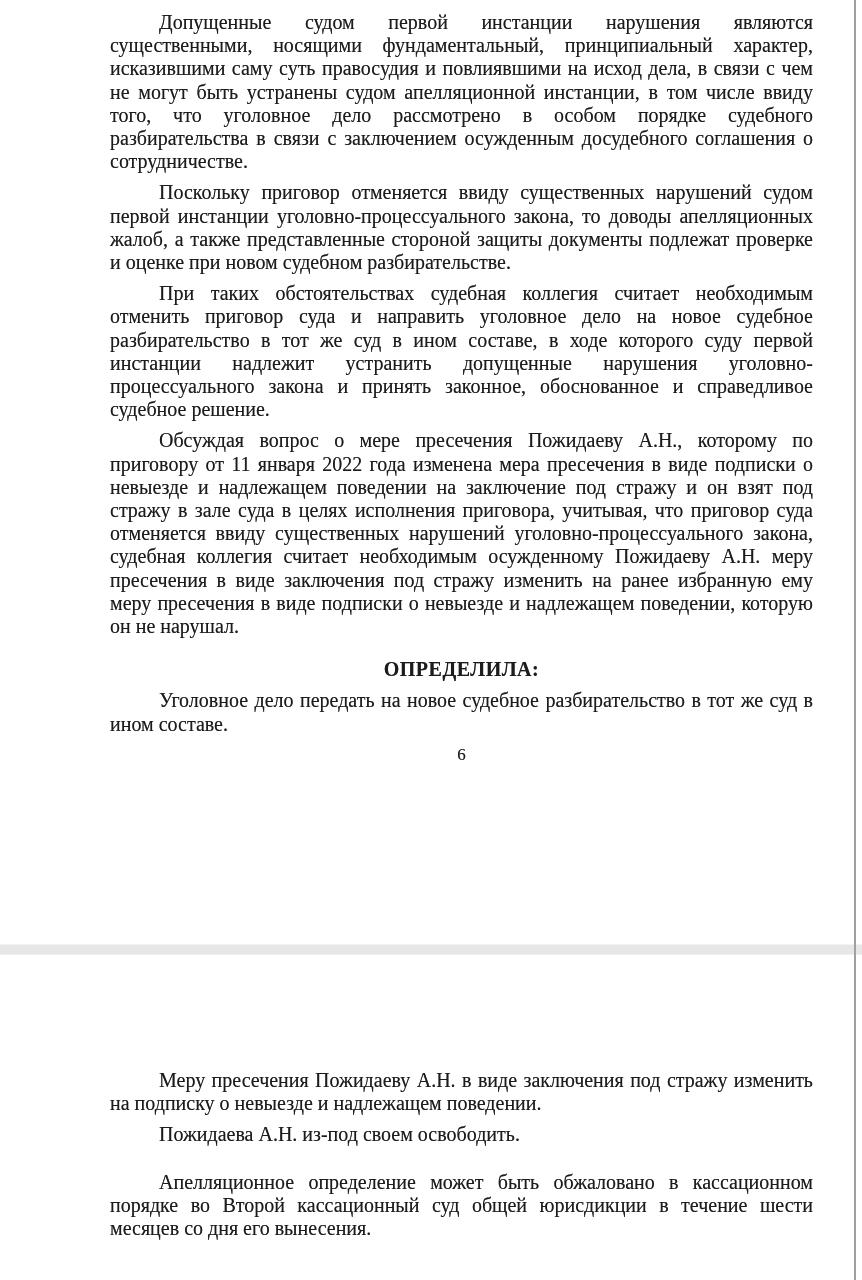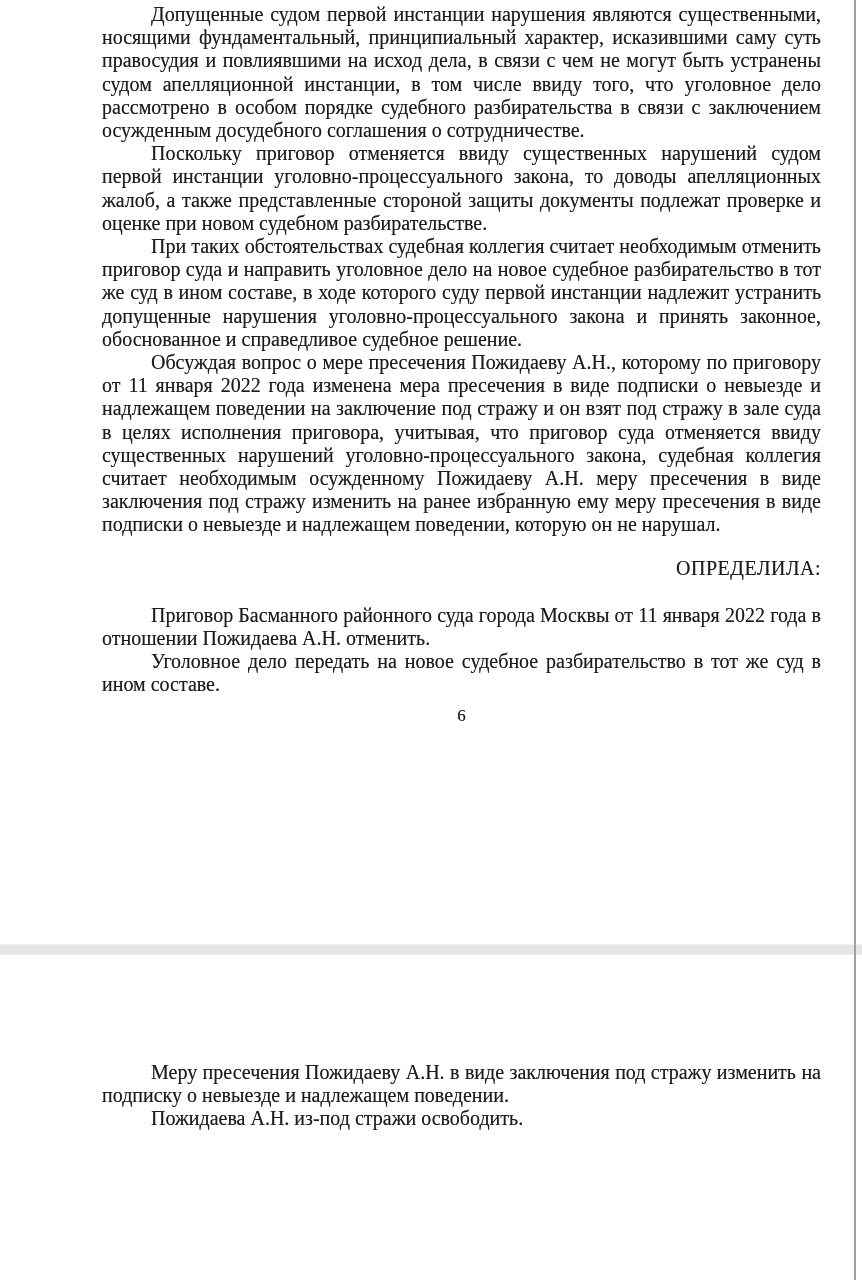--- a/index.html
+++ b/index.html
@@ -18,39 +18,39 @@
   .page-text {
     position: absolute;
     left: 102px;
     width: 719px;
     font-size: 20px;
     line-height: 23.2px;
     text-align: justify;
     text-shadow: 0 0 0.5px rgba(20,20,20,0.55);
   }
   .page-text p {
-    margin: 0;
+    margin: 8px;
     text-indent: 49px;
   }
   #page1 {
     top: 3px;
     height: 938px;
     overflow: hidden;
   }
   #page2 {
     top: 1061px;
     height: 230px;
     overflow: hidden;
   }
   p.basis-paragraph   { margin-top: 20px; }
   p.ruling-heading {
     margin-top: 20px;
-    text-align: right;
+    text-align: center;
     text-indent: 0;
-    font-weight: normal;
+    font-weight: bold;
     letter-spacing: 0.5px;
   }
   p.ruling-first      { margin-top: 24px; }
   p.page-number {
     margin-top: 9px;
     text-align: center;
     text-indent: 0;
     font-size: 17px;
     line-height: 20px;
   }
@@ -76,25 +76,25 @@
 </style>
 </head>
 <body>
 
 <div id="page1" class="page-text">
   <p>Допущенные судом первой инстанции нарушения являются существенными, носящими фундаментальный, принципиальный характер, исказившими саму суть правосудия и повлиявшими на исход дела, в связи с чем не могут быть устранены судом апелляционной инстанции, в том числе ввиду того, что уголовное дело рассмотрено в особом порядке судебного разбирательства в связи с заключением осужденным досудебного соглашения о сотрудничестве.</p>
   <p>Поскольку приговор отменяется ввиду существенных нарушений судом первой инстанции уголовно-процессуального закона, то доводы апелляционных жалоб, а также представленные стороной защиты документы подлежат проверке и оценке при новом судебном разбирательстве.</p>
   <p>При таких обстоятельствах судебная коллегия считает необходимым отменить приговор суда и направить уголовное дело на новое судебное разбирательство в тот же суд в ином составе, в ходе которого суду первой инстанции надлежит устранить допущенные нарушения уголовно-процессуального закона и принять законное, обоснованное и справедливое судебное решение.</p>
   <p>Обсуждая вопрос о мере пресечения Пожидаеву А.Н., которому по приговору от 11 января 2022 года изменена мера пресечения в виде подписки о невыезде и надлежащем поведении на заключение под стражу и он взят под стражу в зале суда в целях исполнения приговора, учитывая, что приговор суда отменяется ввиду существенных нарушений уголовно-процессуального закона, судебная коллегия считает необходимым осужденному Пожидаеву А.Н. меру пресечения в виде заключения под стражу изменить на ранее избранную ему меру пресечения в виде подписки о невыезде и надлежащем поведении, которую он не нарушал.</p>
   <p class="ruling-heading">ОПРЕДЕЛИЛА:</p>
-  <p class="ruling-first">Приговор Басманного районного суда города Москвы от 11 января 2022 года в отношении Пожидаева А.Н. отменить.</p>
   <p>Уголовное дело передать на новое судебное разбирательство в тот же суд в ином составе.</p>
   <p class="page-number">6</p>
 </div>
 
 <div class="page-separator"></div>
 
 <div id="page2" class="page-text">
   <p>Меру пресечения Пожидаеву А.Н. в виде заключения под стражу изменить на подписку о невыезде и надлежащем поведении.</p>
-  <p>Пожидаева А.Н. из-под стражи освободить.</p>
+  <p>Пожидаева А.Н. из-под своем освободить.</p>
+  <p class="gap-before">Апелляционное определение может быть обжаловано в кассационном порядке во Второй кассационный суд общей юрисдикции в течение шести месяцев со дня его вынесения.</p>
 </div>
 
 <div class="scan-edge-line"></div>
 
 </body></html>

